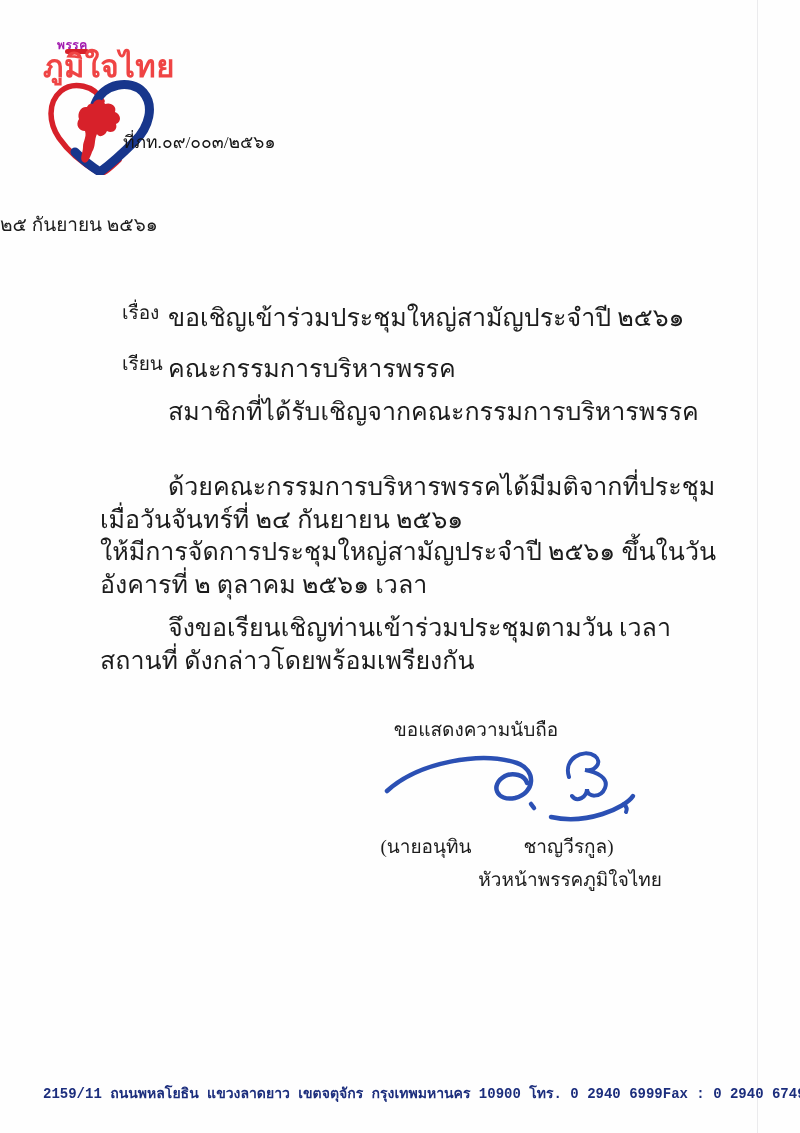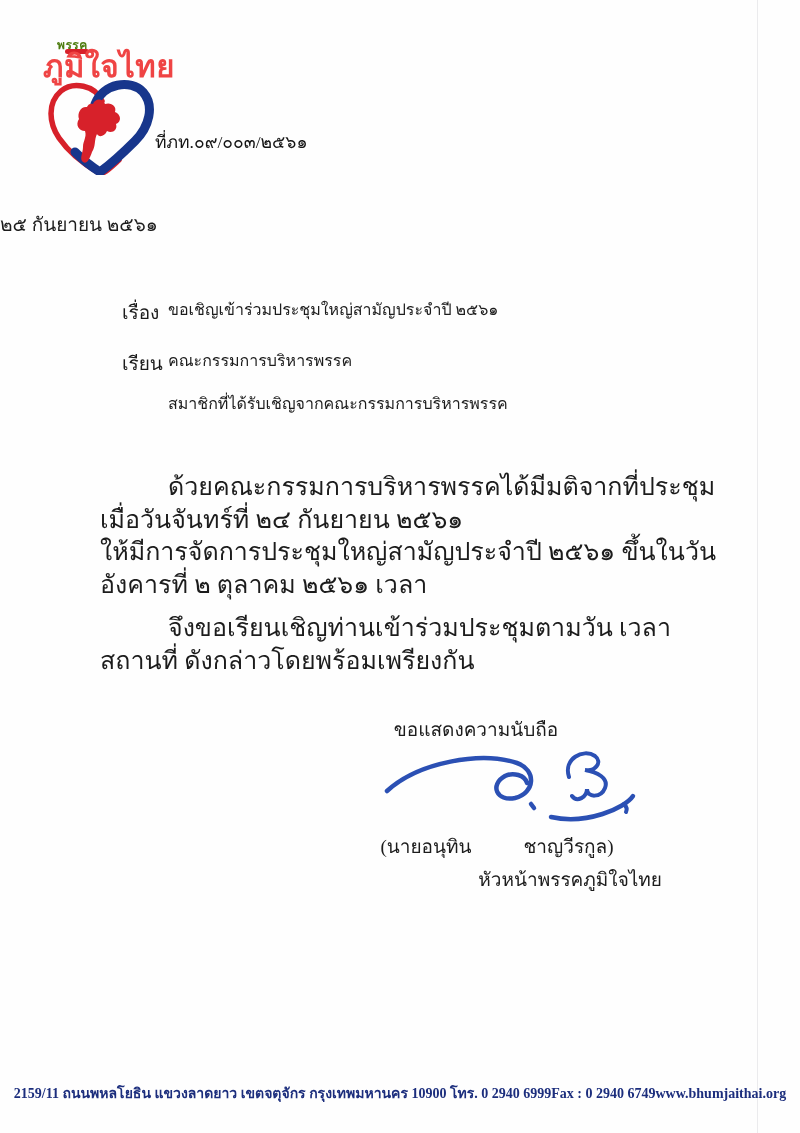--- a/index.html
+++ b/index.html
@@ -14,43 +14,43 @@
   }
   .scan-edge{
     position:absolute;top:0;right:42px;width:1px;height:100%;
     background:rgba(150,150,160,0.18);
   }
   
   .logo{position:absolute;left:40px;top:25px;width:240px;height:150px;}
   .logo .party-word{
     position:absolute;left:17px;top:10px;
     font-family:"Liberation Sans","DejaVu Sans",sans-serif;
-    font-weight:bold;font-size:12px;color:#4d7c0f;letter-spacing:0.5px;
+    font-weight:bold;font-size:12px;color:#a21caf;letter-spacing:0.5px;
   }
   .logo .red-bar{
     position:absolute;left:25px;top:24px;width:24px;height:5px;
     background:#d7212a;border-radius:3px;
   }
   .logo .brand-word{
     position:absolute;left:3px;top:16px;
     font-family:"Liberation Sans","DejaVu Sans",sans-serif;
     font-weight:bold;font-size:31px;color:#ef4444;letter-spacing:0.5px;
   }
   .logo svg{position:absolute;left:3px;top:52px;}
   .ref-no{
     position:absolute;left:123px;top:128px;
-    font-size:17.5px;color:#141414;margin-left:32px;
+    font-size:17.5px;color:#141414;
   }
   
   .date-line{
     position:absolute;left:0;top:209px;width:760px;
     text-align:left;font-size:19px;
   }
   .row-label{position:absolute;left:122px;font-size:19px;}
-  .row-content{position:absolute;left:168px;font-size:16px;}
+  .row-content{position:absolute;left:168px;font-size:25px;}
   .para{
     position:absolute;left:100px;width:624px;
     font-size:25px;line-height:32.5px;
   }
   .para .indent{text-indent:68px;}
   .closing{
     position:absolute;left:316px;top:697px;width:320px;
     text-align:center;font-size:19px;margin-top:17px;
   }
   .signature{position:absolute;left:381px;top:744px;}
@@ -59,22 +59,22 @@
     text-align:center;font-size:19px;
   }
   .signer-name .gap{display:inline-block;width:52px;}
   .signer-title{
     position:absolute;left:332px;top:864px;width:330px;
     text-align:right;font-size:19px;
   }
   
   .footer{
     position:absolute;left:43px;top:1082px;width:714px;
-    display:flex;justify-content:center;align-items:baseline;
-    font-family:Liberation Serif, serif;
+    display:flex;justify-content:space-between;align-items:baseline;
+    font-family:Liberation Mono, monospace;
     font-size:14px;font-weight:bold;color:#1c2e7d;white-space:nowrap;
   }
 </style>
 </head>
 <body>
 
 <div class="page">
   <div class="scan-edge"></div>
 
   <div class="logo">

